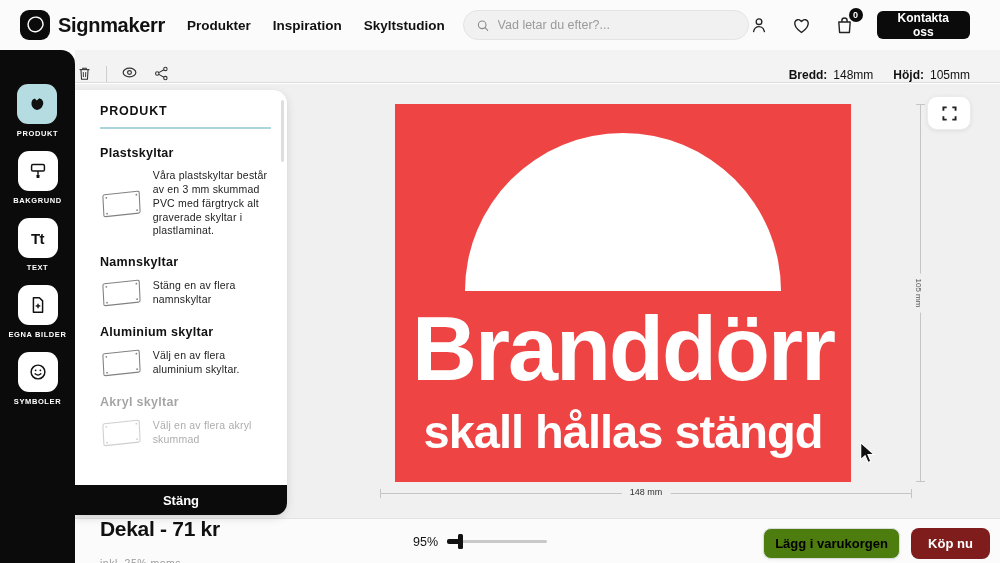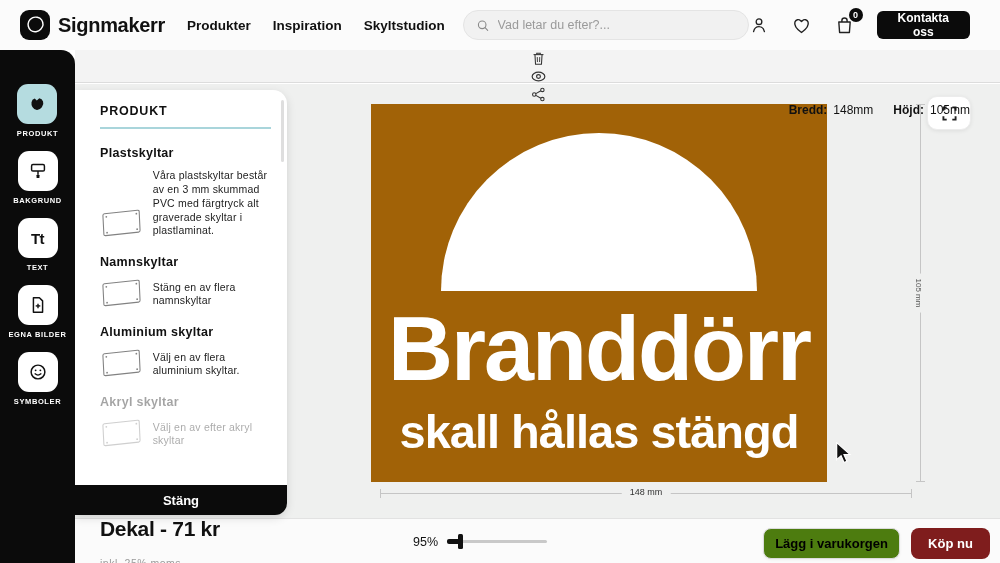--- a/index.html
+++ b/index.html
@@ -23,45 +23,45 @@
 
   
   #sidebar { position:absolute; left:0; top:50px; width:75px; height:513px; background:#0b0b0b; border-top-right-radius:14px; z-index:6; display:flex; flex-direction:column; align-items:center; padding-top:34px; }
   .side-item { display:flex; flex-direction:column; align-items:center; margin-bottom:13px; cursor:pointer; }
   .side-icon { width:40px; height:40px; background:#fff; border-radius:11px; display:flex; align-items:center; justify-content:center; }
   .side-icon.active { background:#b5dce0; }
   .side-label { color:#fff; font-size:7.5px; font-weight:700; letter-spacing:0.6px; margin-top:5px; white-space:nowrap; }
   .tt-glyph { font-size:15px; font-weight:800; color:#111; letter-spacing:-0.5px; }
 
   
-  #toolbar { position:absolute; left:75px; top:50px; width:925px; height:33px; background:#f3f3f3; border-bottom:1px solid #dcdcdc; display:flex; align-items:center; padding-left:1px; z-index:2;flex-direction:column; }
+  #toolbar { position:absolute; left:75px; top:50px; width:925px; height:33px; background:#f3f3f3; border-bottom:1px solid #dcdcdc; display:flex; align-items:flex-end; padding-left:1px; z-index:2; }
   .tool-icon { cursor:pointer; display:flex; align-items:center; justify-content:center; }
   .tool-divider { width:1px; height:16px; background:#cfcfcf; margin:0 13px; }
   .tool-gap { width:14px; }
   .dims { margin-left:auto; padding-right:16px; display:flex; align-items:center; gap:6px; font-size:12px; }
   .dim-label { font-weight:700; }
   .dim-value { font-weight:400; margin-right:14px; }
 
   
   #main { position:absolute; left:75px; top:84px; width:925px; height:434px; background:#eff0ef; }
 
   
   #panel { position:absolute; left:0; top:6px; width:212px; height:425px; background:#fff; border-radius:0 14px 14px 0; box-shadow:0 3px 10px rgba(0,0,0,0.13); z-index:4; }
   .panel-content { position:absolute; left:0; top:0; right:0; bottom:30px; overflow:hidden; padding:14px 16px 0 25px; }
   .panel-title { font-size:12.5px; font-weight:700; letter-spacing:0.8px; padding-bottom:9px; border-bottom:2px solid #a9d5db; }
   .p-section { margin-top:17px; cursor:pointer; }
   .p-section h4 { font-size:12.5px; font-weight:700; letter-spacing:0.3px; margin-bottom:9px; }
-  .p-row { display:flex; gap:10px; align-items:flex-end; }
+  .p-row { display:flex; gap:10px; align-items:center; }
   .p-desc { font-size:10.5px; line-height:1.32; color:#222; letter-spacing:0.2px; width:122px; }
   .faded { opacity:0.38; }
   .scroll-thumb { position:absolute; right:3px; top:10px; width:3px; height:62px; background:#dedede; border-radius:2px; cursor:pointer; }
   .stang-btn { position:absolute; left:0; right:0; bottom:0; height:30px; background:#0b0b0b; color:#fff; border:none; border-radius:0 0 12px 0; font-family:"Liberation Sans",sans-serif; font-size:13px; font-weight:700; cursor:pointer; }
 
   
-  #sign { position:absolute; left:296px; top:20px; width:456px; height:378px; background:#a16207; cursor:pointer; }
+  #sign { position:absolute; left:320px; top:20px; width:456px; height:378px; background:#ef4444; cursor:pointer; }
   .dome { position:absolute; left:50%; transform:translateX(-50%); top:29px; width:316px; height:158px; background:#fff; border-radius:158px 158px 0 0; }
   .sign-line1 { position:absolute; left:0; right:0; top:200px; text-align:center; color:#fff; font-weight:700; font-size:90px; letter-spacing:-2px; line-height:1; }
   .sign-line2 { position:absolute; left:0; right:0; top:304px; text-align:center; color:#fff; font-weight:700; font-size:47px; letter-spacing:-1px; line-height:1; }
   .cursor { position:absolute; left:463px; top:338px; }
 
   
   .fs-btn { position:absolute; right:29px; top:12px; width:44px; height:34px; background:#fff; border:1px solid #ececec; border-radius:10px; box-shadow:0 1px 4px rgba(0,0,0,0.08); display:flex; align-items:center; justify-content:center; cursor:pointer; }
 
   
   .vdim { position:absolute; left:845px; top:20px; height:378px; width:1px; background:#c5c5c5; }
@@ -267,21 +267,21 @@
       <div class="p-section faded">
         <h4>Akryl skyltar</h4>
         <div class="p-row">
           <svg width="44" height="30" viewBox="0 0 44 30">
             <path d="M3 7.2 Q3 5.6 4.6 5.4 L38.6 1.9 Q40.3 1.7 40.4 3.3 L41.3 22.6 Q41.4 24.2 39.8 24.4 L5.8 28 Q4.1 28.2 4 26.6 Z" fill="#fff" stroke="#828282" stroke-width="1.1" stroke-linejoin="round"></path>
             <circle cx="6.5" cy="8.6" r="0.9" fill="#828282"></circle>
               <circle cx="37.5" cy="5.4" r="0.9" fill="#828282"></circle>
             <circle cx="7.3" cy="25" r="0.9" fill="#828282"></circle>
               <circle cx="38.3" cy="21.4" r="0.9" fill="#828282"></circle>
           </svg>
-          <p class="p-desc">Välj en av efter akryl skyltar</p>
+          <p class="p-desc">Välj en av flera akryl skummad</p>
         </div>
       </div>
     </div>
     <div class="scroll-thumb"></div>
     <button class="stang-btn">Stäng</button>
   </section>
 
   <div id="sign">
     <div class="dome"></div>
     <div class="sign-line1">Branddörr</div>

